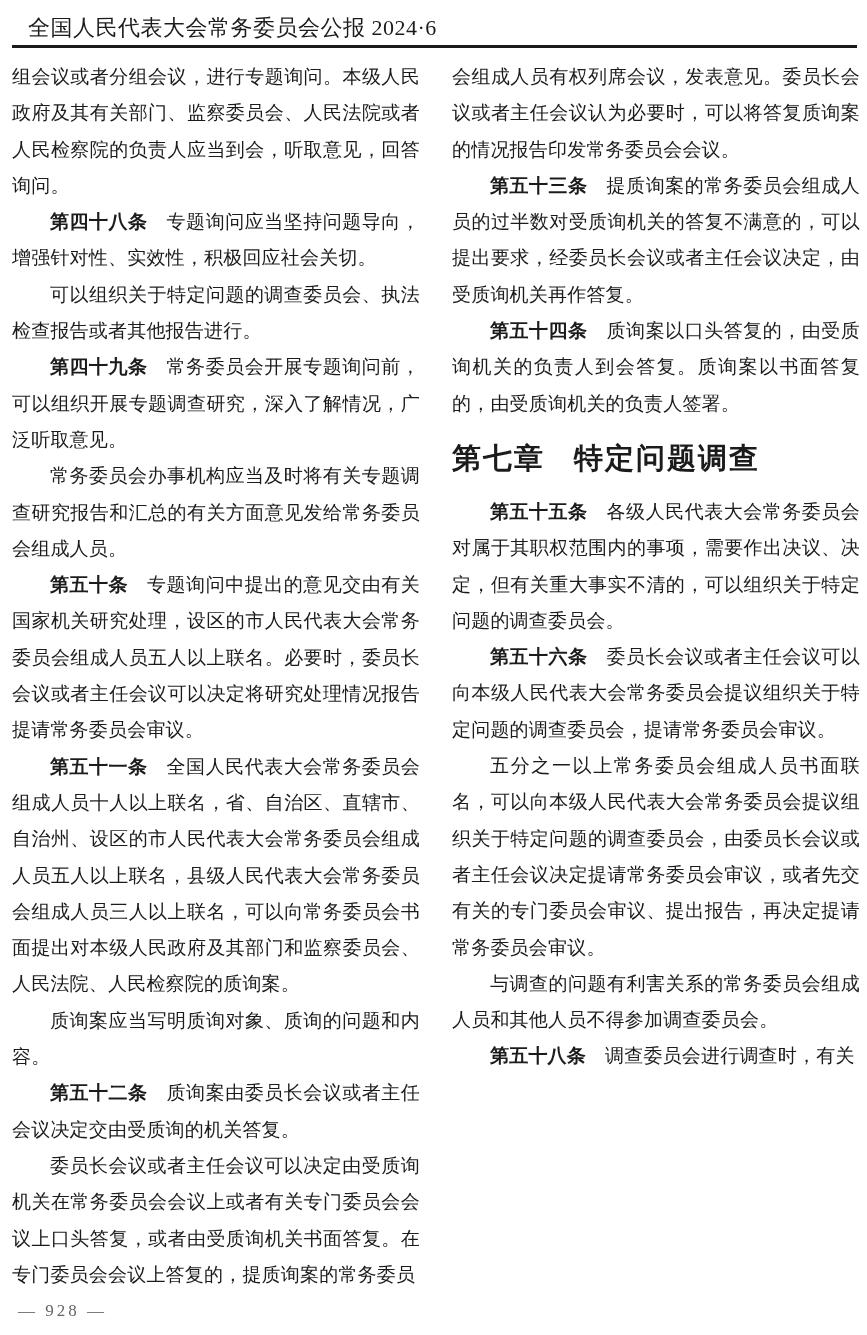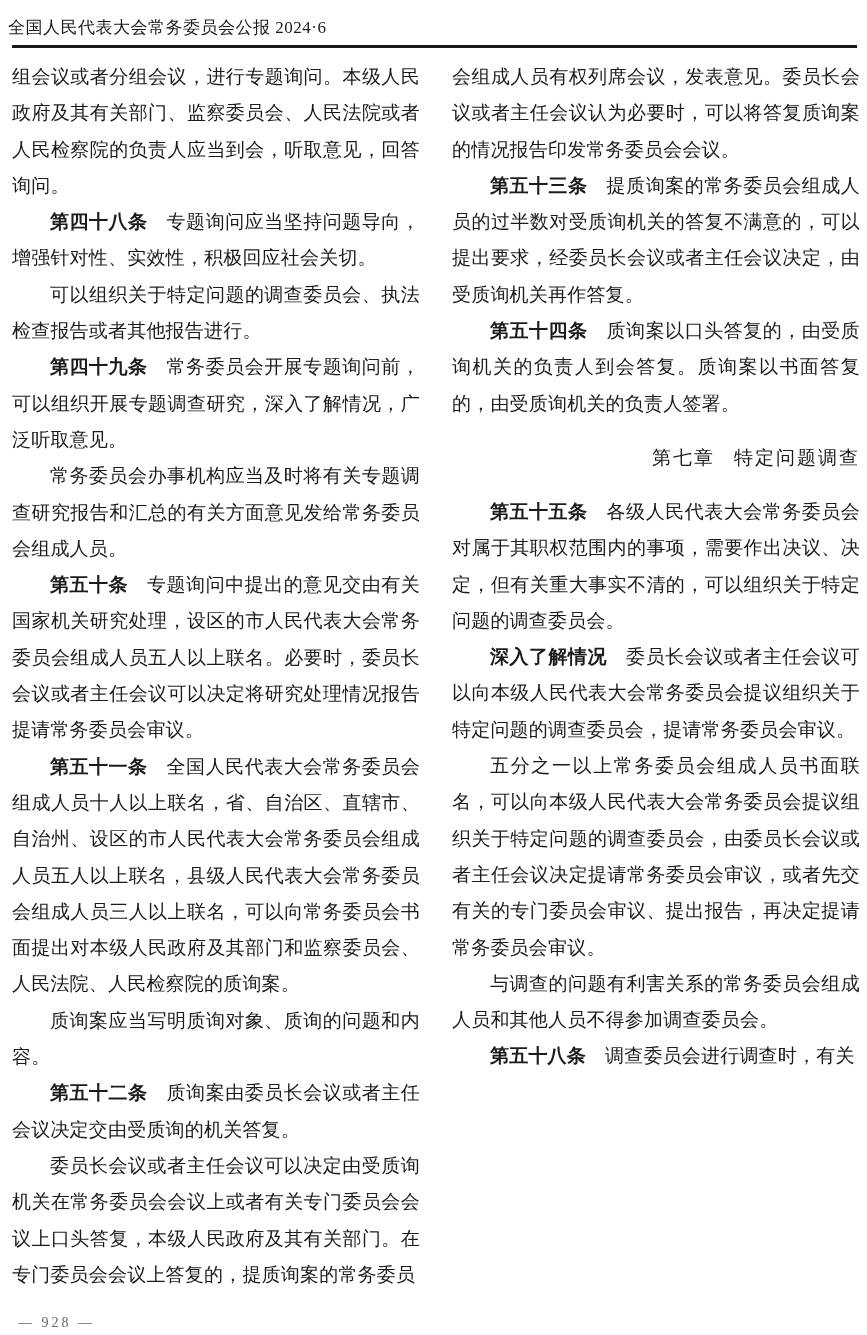--- a/index.html
+++ b/index.html
@@ -14,23 +14,23 @@
     width:867px;height:1335px;
     background:var(--page-bg);
     color:var(--text);
     position:relative;
     overflow:hidden;
     font-family:"Liberation Serif","DejaVu Serif",serif;
   }
   
   .hdr{padding-top:16px;}
   .hdr-title{
-    font-size:17px;
+    font-size:22px;
     line-height:24px;
-    padding-left:8px;
+    padding-left:28px;
     letter-spacing:0.5px;
     color:var(--text);
   }
   .hdr-rule{
     margin:5px 10px 0 12px;
     border-bottom:3px solid var(--rule);
     height:0;
   }
   
   .columns{
@@ -47,35 +47,35 @@
     text-justify:inter-character;
     letter-spacing:0.2px;
   }
   .para.indent{text-indent:2em;}
   .art-num{
     font-weight:bold;
     margin-right:1em;
   }
   .chapter{
     margin:16px 0 16px 0;
-    text-align:right;
+    text-align:left;
     font-family:"Liberation Sans","DejaVu Sans",sans-serif;
-    font-weight:400;
-    font-size:19px;
+    font-weight:700;
+    font-size:29px;
     line-height:40px;
     letter-spacing:2px;
     color:var(--text);
   }
   .chapter-num{margin-right:1em;}
   
   .ftr{
     position:absolute;
     left:18px;
-    bottom:4px;
-    font-size:14px;
+    bottom:14px;
+    font-size:17px;
     letter-spacing:3px;
     color:var(--footer-text);
     margin-top:44px;
   }
 </style>
 </head>
 <body>
 
 <div class="page">
 
@@ -88,29 +88,29 @@
     <section class="col" id="col-left">
         <p class="para"><span>组会议或者分组会议，进行专题询问。本级人民政府及其有关部门、监察委员会、人民法院或者人民检察院的负责人应当到会，听取意见，回答询问。</span></p>
         <p class="para indent"><b class="art-num">第四十八条</b><span>专题询问应当坚持问题导向，增强针对性、实效性，积极回应社会关切。</span></p>
         <p class="para indent"><span>可以组织关于特定问题的调查委员会、执法检查报告或者其他报告进行。</span></p>
         <p class="para indent"><b class="art-num">第四十九条</b><span>常务委员会开展专题询问前，可以组织开展专题调查研究，深入了解情况，广泛听取意见。</span></p>
         <p class="para indent"><span>常务委员会办事机构应当及时将有关专题调查研究报告和汇总的有关方面意见发给常务委员会组成人员。</span></p>
         <p class="para indent"><b class="art-num">第五十条</b><span>专题询问中提出的意见交由有关国家机关研究处理，设区的市人民代表大会常务委员会组成人员五人以上联名。必要时，委员长会议或者主任会议可以决定将研究处理情况报告提请常务委员会审议。</span></p>
         <p class="para indent"><b class="art-num">第五十一条</b><span>全国人民代表大会常务委员会组成人员十人以上联名，省、自治区、直辖市、自治州、设区的市人民代表大会常务委员会组成人员五人以上联名，县级人民代表大会常务委员会组成人员三人以上联名，可以向常务委员会书面提出对本级人民政府及其部门和监察委员会、人民法院、人民检察院的质询案。</span></p>
         <p class="para indent"><span>质询案应当写明质询对象、质询的问题和内容。</span></p>
         <p class="para indent"><b class="art-num">第五十二条</b><span>质询案由委员长会议或者主任会议决定交由受质询的机关答复。</span></p>
-        <p class="para indent"><span>委员长会议或者主任会议可以决定由受质询机关在常务委员会会议上或者有关专门委员会会议上口头答复，本级人民政府及其有关部门。在专门委员会会议上答复的，提质询案的常务委员</span></p>
+        <p class="para indent"><span>委员长会议或者主任会议可以决定由受质询机关在常务委员会会议上或者有关专门委员会会议上口头答复，或者由受质询机关书面答复。在专门委员会会议上答复的，提质询案的常务委员</span></p>
       </section>
     <section class="col" id="col-right">
         <p class="para"><span>会组成人员有权列席会议，发表意见。委员长会议或者主任会议认为必要时，可以将答复质询案的情况报告印发常务委员会会议。</span></p>
         <p class="para indent"><b class="art-num">第五十三条</b><span>提质询案的常务委员会组成人员的过半数对受质询机关的答复不满意的，可以提出要求，经委员长会议或者主任会议决定，由受质询机关再作答复。</span></p>
         <p class="para indent"><b class="art-num">第五十四条</b><span>质询案以口头答复的，由受质询机关的负责人到会答复。质询案以书面答复的，由受质询机关的负责人签署。</span></p>
         <h2 class="chapter"><span class="chapter-num">第七章</span><span>特定问题调查</span></h2>
         <p class="para indent"><b class="art-num">第五十五条</b><span>各级人民代表大会常务委员会对属于其职权范围内的事项，需要作出决议、决定，但有关重大事实不清的，可以组织关于特定问题的调查委员会。</span></p>
-        <p class="para indent"><b class="art-num">深入了解情况</b><span>委员长会议或者主任会议可以向本级人民代表大会常务委员会提议组织关于特定问题的调查委员会，提请常务委员会审议。</span></p>
+        <p class="para indent"><b class="art-num">第五十六条</b><span>委员长会议或者主任会议可以向本级人民代表大会常务委员会提议组织关于特定问题的调查委员会，提请常务委员会审议。</span></p>
         <p class="para indent"><span>五分之一以上常务委员会组成人员书面联名，可以向本级人民代表大会常务委员会提议组织关于特定问题的调查委员会，由委员长会议或者主任会议决定提请常务委员会审议，或者先交有关的专门委员会审议、提出报告，再决定提请常务委员会审议。</span></p>
         <p class="para indent"><span>与调查的问题有利害关系的常务委员会组成人员和其他人员不得参加调查委员会。</span></p>
         <p class="para indent"><b class="art-num">第五十八条</b><span>调查委员会进行调查时，有关</span></p>
       </section>
   </main>
 
   <footer class="ftr">
     <span>— 928 —</span>
   </footer>
 

